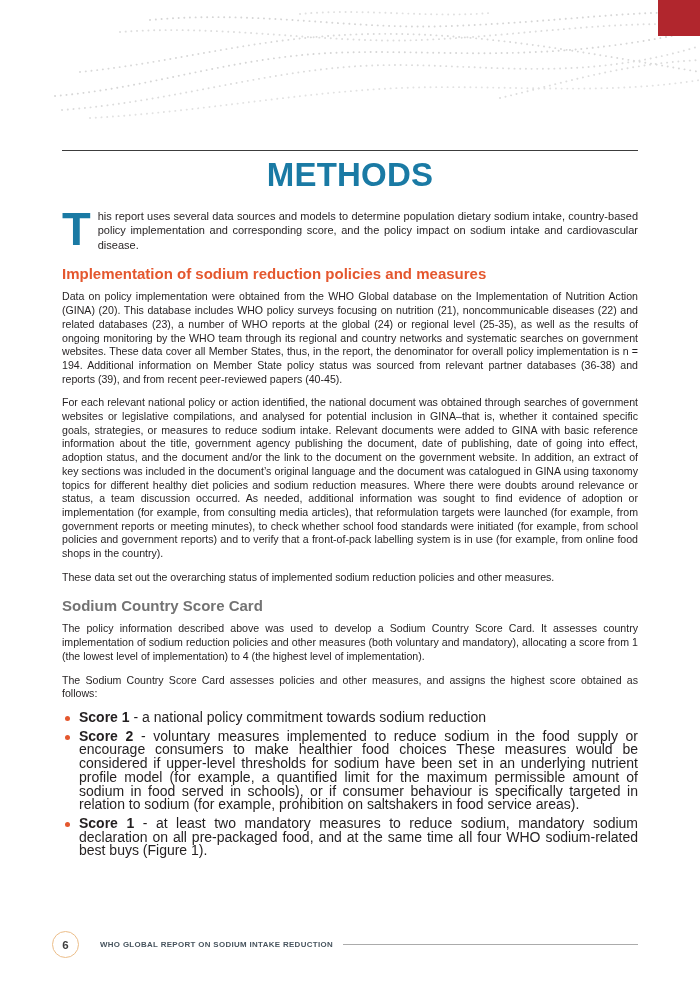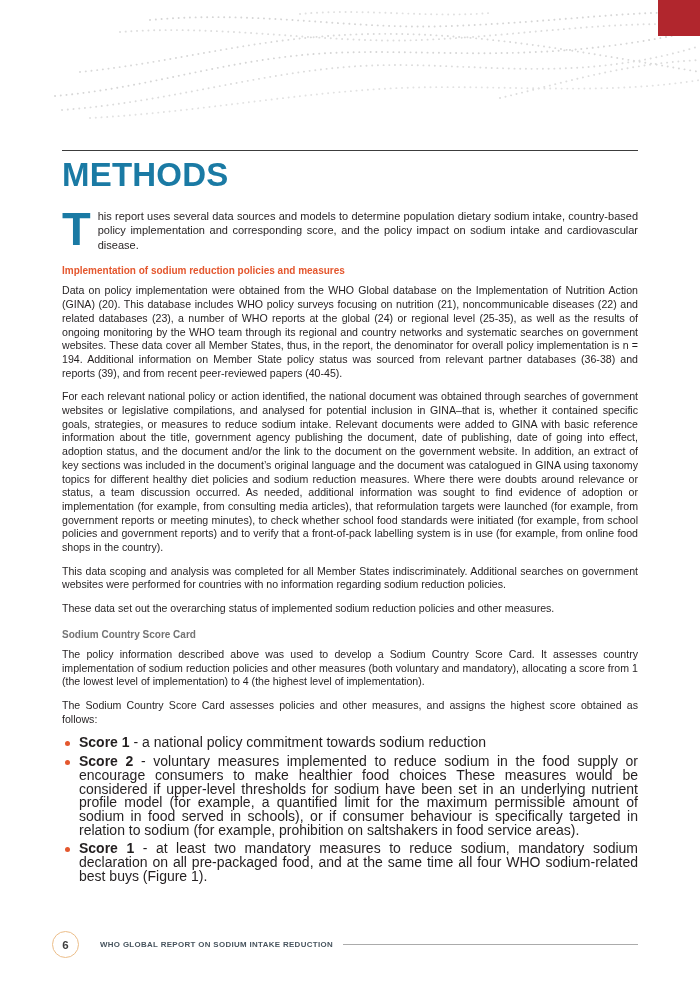--- a/index.html
+++ b/index.html
@@ -7,28 +7,28 @@
   .page {
     position:relative; width:700px; height:990px; margin:0 auto;
     background:#ffffff; overflow:hidden; color:#231f20;
   }
   .decor-dots { position:absolute; top:0; left:0; pointer-events:none; }
   .corner-accent { position:absolute; top:0; right:0; width:42px; height:36px; background:#b1262d; }
   .content { position:absolute; top:150px; left:62px; width:576px; }
   .top-rule { border-top:1.4px solid #3c3c3c; margin-bottom:7px; }
   h1.methods {
     font-size:33px; font-weight:700; color:#1a7aa4; letter-spacing:0.2px;
-    margin:0 0 16px 0; line-height:1.05;
+    margin:0 0 16px 0; line-height:1.05;text-align:center;
   }
   .intro { font-size:11px; line-height:14.6px; text-align:justify; margin-bottom:13px; }
   .dropcap {
     float:left; font-size:47px; line-height:39px; font-weight:700;
     color:#1a7aa4; padding-right:7px;
   }
-  h2 { font-size:10px; font-weight:700; margin:13px 0 8px 0; }
+  h2 { font-size:15px; font-weight:700; margin:13px 0 8px 0; }
   h2.orange { color:#e4572e; }
   h2.blue  { color:#737373; }
   p.body { font-size:10.6px; line-height:13.7px; text-align:justify; margin-bottom:10px; }
   ul.scores { list-style:none; margin-top:3px; }
   ul.scores li {
     position:relative; padding-left:17px; font-size:14px; line-height:13.7px;
     text-align:justify; margin-bottom:5px;
   }
   .dot {
     position:absolute; left:3px; top:4.8px; width:5px; height:5px;
@@ -69,21 +69,20 @@
     <h1 class="methods">METHODS</h1>
 
     <div class="intro">
       <span class="dropcap">T</span><span>his report uses several data sources and models to determine population dietary sodium intake, country-based policy implementation and corresponding score, and the policy impact on sodium intake and cardiovascular disease.</span>
     </div>
 
     <h2 class="orange">Implementation of sodium reduction policies and measures</h2>
 
     <p class="body">Data on policy implementation were obtained from the WHO Global database on the Implementation of Nutrition Action (GINA) (20). This database includes WHO policy surveys focusing on nutrition (21), noncommunicable diseases (22) and related databases (23), a number of WHO reports at the global (24) or regional level (25-35), as well as the results of ongoing monitoring by the WHO team through its regional and country networks and systematic searches on government websites. These data cover all Member States, thus, in the report, the denominator for overall policy implementation is n = 194. Additional information on Member State policy status was sourced from relevant partner databases (36-38) and reports (39), and from recent peer-reviewed papers (40-45).</p>
     <p class="body">For each relevant national policy or action identified, the national document was obtained through searches of government websites or legislative compilations, and analysed for potential inclusion in GINA–that is, whether it contained specific goals, strategies, or measures to reduce sodium intake. Relevant documents were added to GINA with basic reference information about the title, government agency publishing the document, date of publishing, date of going into effect, adoption status, and the document and/or the link to the document on the government website. In addition, an extract of key sections was included in the document’s original language and the document was catalogued in GINA using taxonomy topics for different healthy diet policies and sodium reduction measures. Where there were doubts around relevance or status, a team discussion occurred. As needed, additional information was sought to find evidence of adoption or implementation (for example, from consulting media articles), that reformulation targets were launched (for example, from government reports or meeting minutes), to check whether school food standards were initiated (for example, from school policies and government reports) and to verify that a front-of-pack labelling system is in use (for example, from online food shops in the country).</p>
-    <p class="body">This data scoping and analysis was completed for all Member States indiscriminately. Additional searches on government websites were performed for countries with no information regarding sodium reduction policies.</p>
     <p class="body">These data set out the overarching status of implemented sodium reduction policies and other measures.</p>
 
     <h2 class="blue">Sodium Country Score Card</h2>
 
     <p class="body">The policy information described above was used to develop a Sodium Country Score Card. It assesses country implementation of sodium reduction policies and other measures (both voluntary and mandatory), allocating a score from 1 (the lowest level of implementation) to 4 (the highest level of implementation).</p>
     <p class="body">The Sodium Country Score Card assesses policies and other measures, and assigns the highest score obtained as follows:</p>
 
     <ul class="scores">
       <li>
         <span class="dot"></span>

